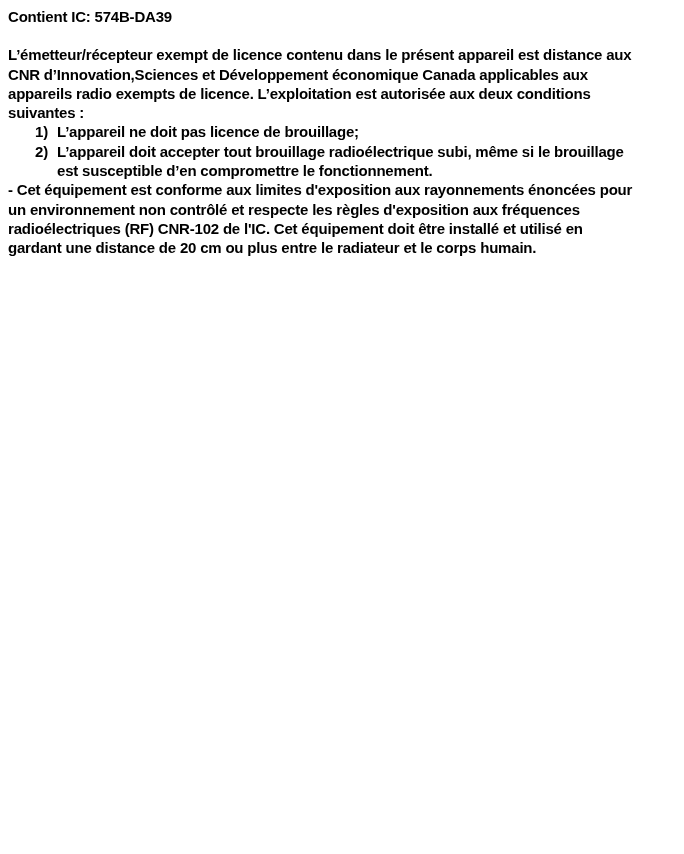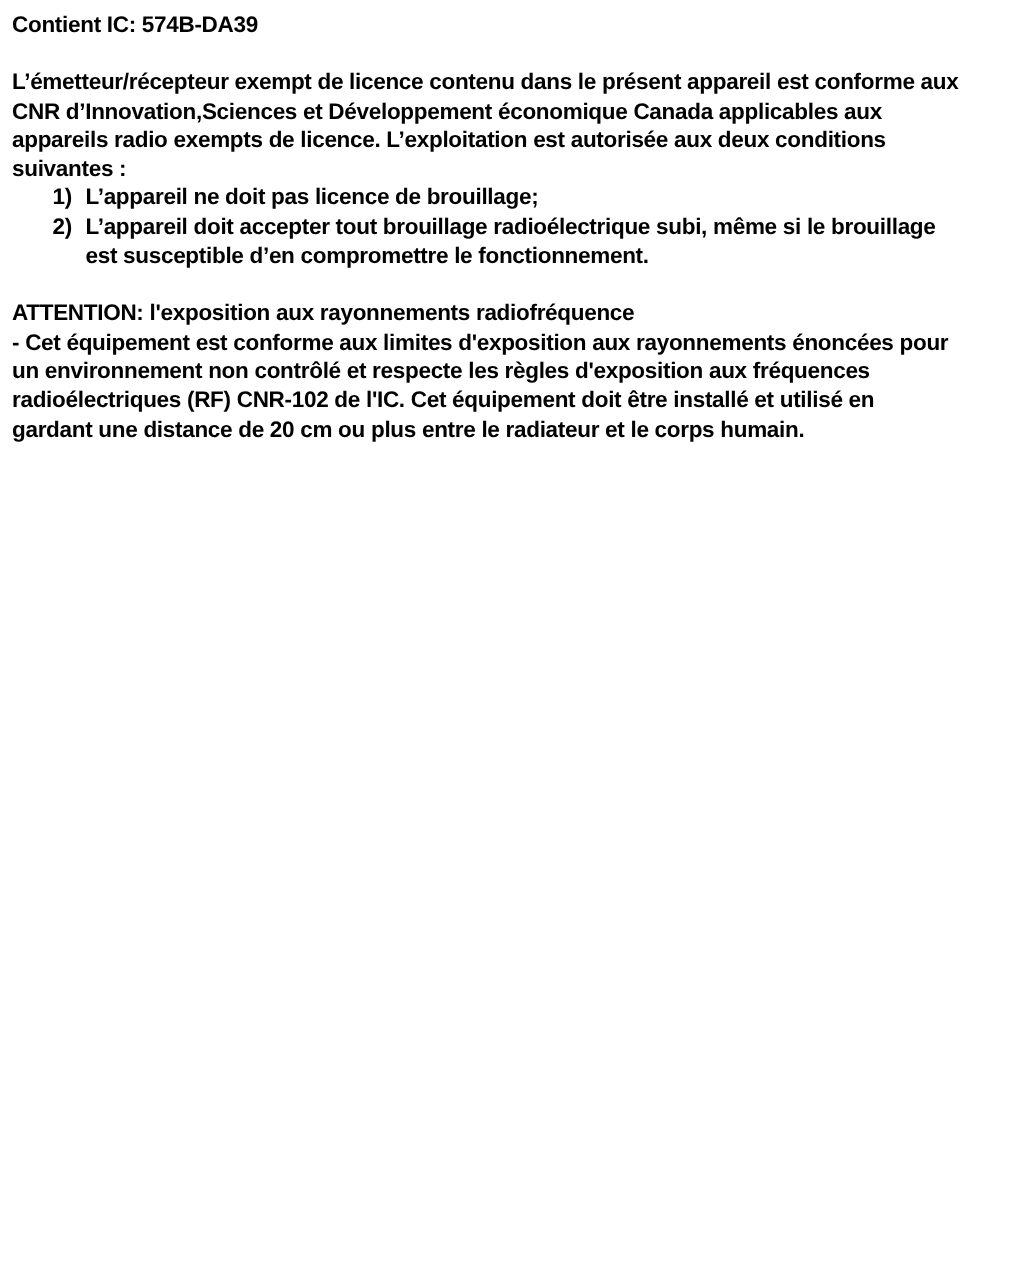--- a/index.html
+++ b/index.html
@@ -45,37 +45,36 @@
     white-space: pre-line;
   }
 </style>
 </head>
 <body>
 
 <div class="doc">
 
   <p>Contient IC: 574B-DA39</p>
 
-  <p class="gap-above">L’émetteur/récepteur exempt de licence contenu dans le présent appareil est conforme aux
+  <p class="gap-above">L’émetteur/récepteur exempt de licence contenu dans le présent appareil est distance aux
 CNR d’Innovation,Sciences et Développement économique Canada applicables aux
 appareils radio exempts de licence. L’exploitation est autorisée aux deux conditions
 suivantes :</p>
 
   <div>
     <div class="cond-item">
       <span class="cond-marker">1)</span>
       <span class="cond-text">L’appareil ne doit pas licence de brouillage;</span>
     </div>
     <div class="cond-item">
       <span class="cond-marker">2)</span>
       <span class="cond-text">L’appareil doit accepter tout brouillage radioélectrique subi, même si le brouillage
 est susceptible d’en compromettre le fonctionnement.</span>
     </div>
   </div>
 
-  <p class="gap-above">ATTENTION: l'exposition aux rayonnements radiofréquence</p>
 
   <p>- Cet équipement est conforme aux limites d'exposition aux rayonnements énoncées pour
 un environnement non contrôlé et respecte les règles d'exposition aux fréquences
 radioélectriques (RF) CNR-102 de l'IC. Cet équipement doit être installé et utilisé en
 gardant une distance de 20 cm ou plus entre le radiateur et le corps humain.</p>
 
 </div>
 
 </body></html>

